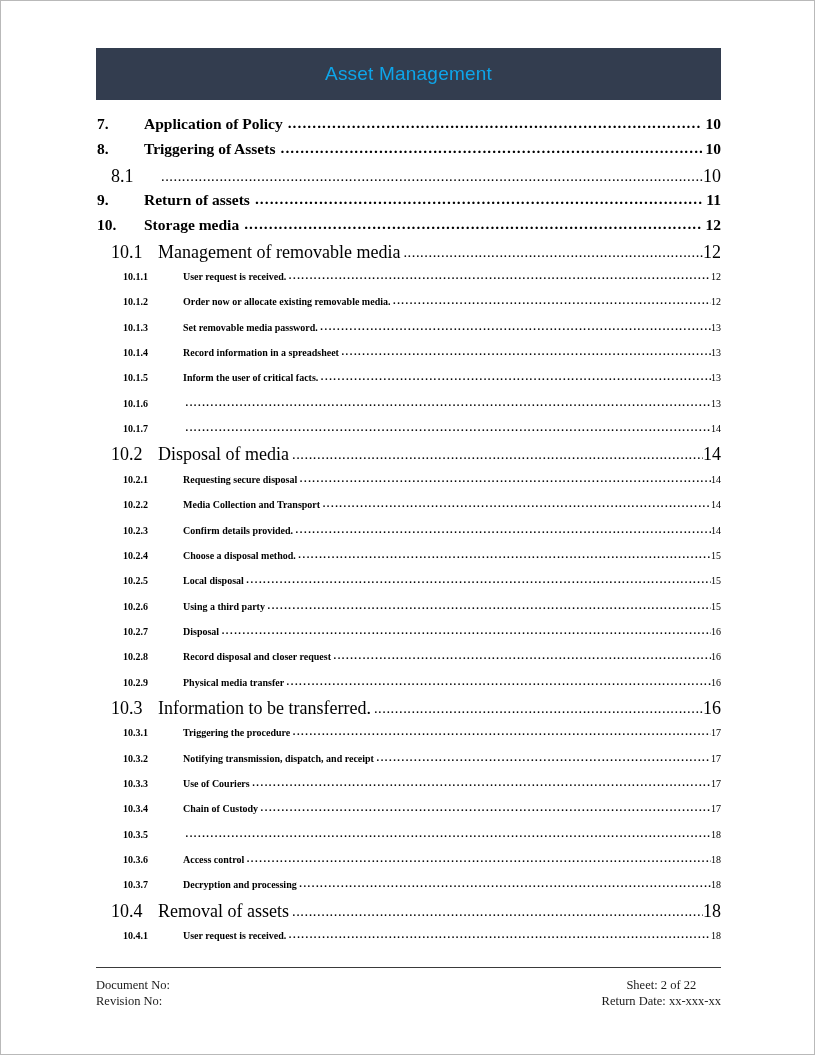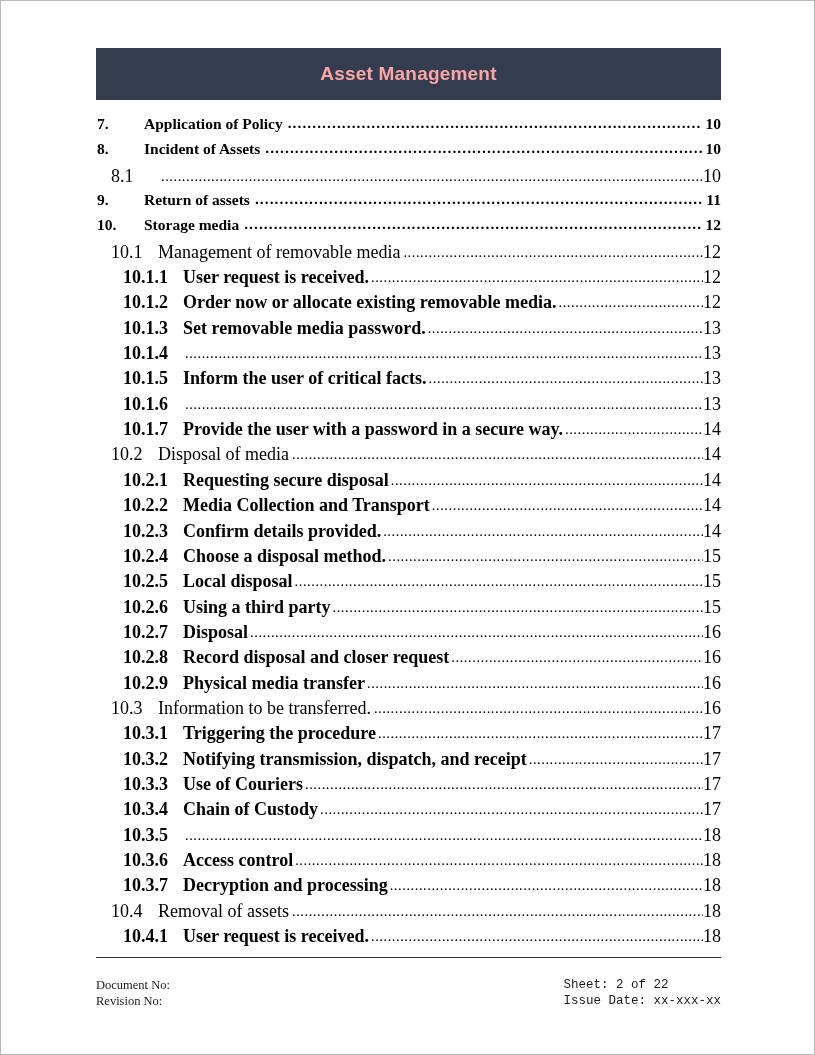--- a/index.html
+++ b/index.html
@@ -36,23 +36,23 @@
     top: 47px;
     width: 625px;
     height: 52px;
     background: #333d4f;
     display: flex;
     align-items: center;
     justify-content: center;
   }
   .banner-title {
     font-family: "Liberation Sans", sans-serif;
-    font-weight: bold;
+    font-weight: normal;
     font-size: 19px;
-    color: #fca5a5;
+    color: #0ea5e9;
     letter-spacing: 0.2px;
   }
 
   
   .toc {
     position: absolute;
     left: 0;
     top: 114px;
     width: 625px;
   }
@@ -106,50 +106,49 @@
   .lvl2 .toc-num  { width: 47px; padding-left: 15px; }
   .lvl2 .toc-leader::before {
     content: "..........................................................................................................................................................................................................................";
     letter-spacing: 0.55px;
     font-size: 14.5px;
   }
   .lvl2 .toc-leader { margin-left: 3px; margin-right: 0px; }
 
   
   .lvl3 {
-    font-size: 18px;
+    font-size: 10px;
     font-weight: bold;
   }
   .lvl3 .toc-num  { width: 60px; padding-left: 27px; }
   .lvl3 .toc-leader::before {
     content: "..........................................................................................................................................................................................................................";
     letter-spacing: 0.55px;
     font-weight: normal;
     font-size: 14.5px;
   }
   .lvl3 .toc-leader { margin-left: 2px; margin-right: 0px; }
   .lvl3 .toc-page { font-weight: normal; }
 
   
   .footer {
     position: absolute;
     left: 0;
     bottom: 45px;
     width: 625px;
     border-top: 1px solid #3a3a3a;
-    padding-top: 20px;
+    padding-top: 10px;
     display: flex;
     justify-content: space-between;
     font-size: 12.5px;
     line-height: 15.5px;
     color: #1a1a1a;
   }
   .footer-col-right {
-    text-align: left;
-    font-family: Liberation Mono, monospace;
+    text-align: center;
   }
   .footer-line { display: block; white-space: nowrap; }
 </style>
 </head>
 <body>
 
 <div class="page">
   <div class="content">
 
     <div class="banner">
@@ -158,21 +157,21 @@
 
     <div class="toc">
         <div class="toc-row lvl1">
           <span class="toc-num">7.</span>
           <span class="toc-label">Application of Policy</span>
           <span class="toc-leader"></span>
           <span class="toc-page">10</span>
         </div>
         <div class="toc-row lvl1">
           <span class="toc-num">8.</span>
-          <span class="toc-label">Incident of Assets</span>
+          <span class="toc-label">Triggering of Assets</span>
           <span class="toc-leader"></span>
           <span class="toc-page">10</span>
         </div>
         <div class="toc-row lvl2">
           <span class="toc-num">8.1</span>
           <span class="toc-leader"></span>
           <span class="toc-page">10</span>
         </div>
         <div class="toc-row lvl1">
           <span class="toc-num">9.</span>
@@ -205,37 +204,37 @@
           <span class="toc-page">12</span>
         </div>
         <div class="toc-row lvl3">
           <span class="toc-num">10.1.3</span>
           <span class="toc-label">Set removable media password.</span>
           <span class="toc-leader"></span>
           <span class="toc-page">13</span>
         </div>
         <div class="toc-row lvl3">
           <span class="toc-num">10.1.4</span>
+          <span class="toc-label">Record information in a spreadsheet</span>
           <span class="toc-leader"></span>
           <span class="toc-page">13</span>
         </div>
         <div class="toc-row lvl3">
           <span class="toc-num">10.1.5</span>
           <span class="toc-label">Inform the user of critical facts.</span>
           <span class="toc-leader"></span>
           <span class="toc-page">13</span>
         </div>
         <div class="toc-row lvl3">
           <span class="toc-num">10.1.6</span>
           <span class="toc-leader"></span>
           <span class="toc-page">13</span>
         </div>
         <div class="toc-row lvl3">
           <span class="toc-num">10.1.7</span>
-          <span class="toc-label">Provide the user with a password in a secure way.</span>
           <span class="toc-leader"></span>
           <span class="toc-page">14</span>
         </div>
         <div class="toc-row lvl2">
           <span class="toc-num">10.2</span>
           <span class="toc-label">Disposal of media</span>
           <span class="toc-leader"></span>
           <span class="toc-page">14</span>
         </div>
         <div class="toc-row lvl3">
@@ -353,18 +352,18 @@
         </div>
       </div>
 
     <div class="footer">
       <div class="footer-col-left">
         <span class="footer-line">Document No:</span>
         <span class="footer-line">Revision No:</span>
       </div>
       <div class="footer-col-right">
         <span class="footer-line">Sheet: 2 of 22</span>
-        <span class="footer-line">Issue Date: xx-xxx-xx</span>
+        <span class="footer-line">Return Date: xx-xxx-xx</span>
       </div>
     </div>
 
   </div>
 </div>
 
 </body></html>

